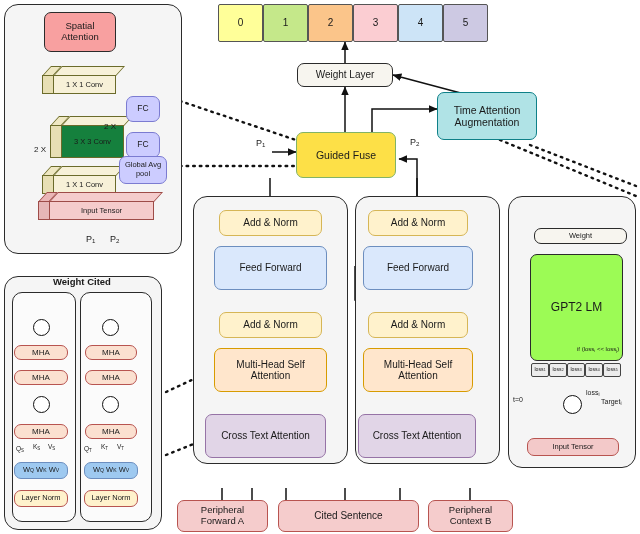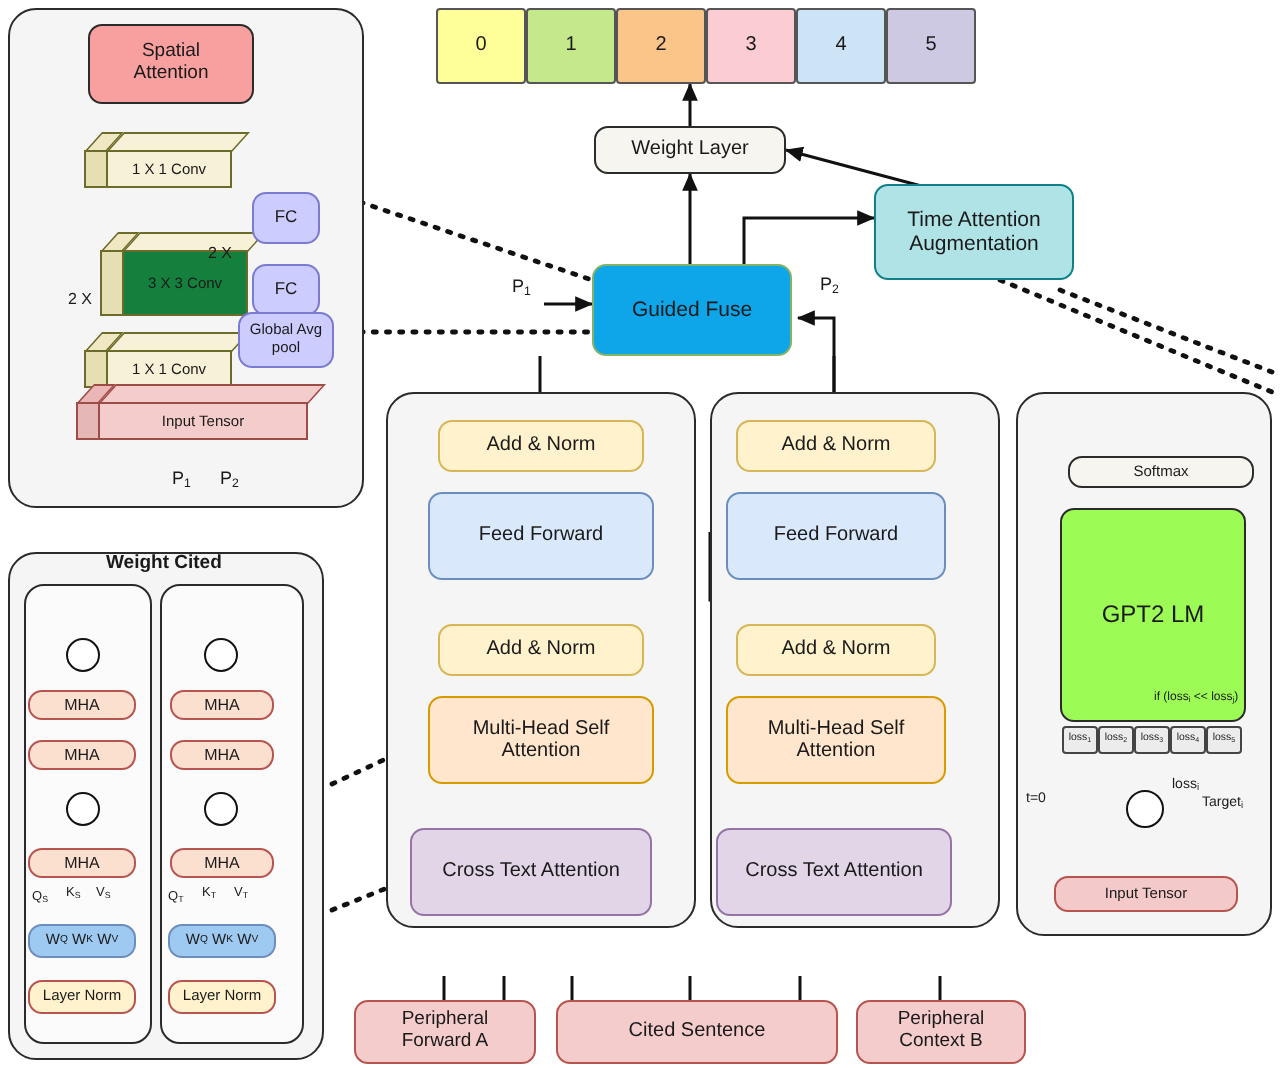--- a/index.html
+++ b/index.html
@@ -19,21 +19,21 @@
   
   .c-salmon{background:#f8a0a0;border:1.6px solid #2b2b2b;}
   .c-pink{background:#f5cccc;border:1.4px solid #b85450;}
   .c-pink2{background:#f3c9c9;border:1.3px solid #b85450;}
   .c-yellow{background:#fff2cc;border:1.4px solid #d6b656;}
   .c-orange{background:#ffe6cc;border:1.4px solid #d79b00;}
   .c-blue{background:#dae8fc;border:1.4px solid #6c8ebf;}
   .c-blue2{background:#9ec9f0;border:1.3px solid #6c8ebf;}
   .c-purple{background:#e1d5e7;border:1.4px solid #9673a6;}
   .c-lav{background:#ccccff;border:1.4px solid #7b7bd1;}
-  .c-green{background:#0ea5e9;border:1.6px solid #82b366;}
+  .c-green{background:#fde047;border:1.6px solid #82b366;}
   .c-lime{background:#9cfb55;border:1.6px solid #2b2b2b;}
   .c-teal{background:#b0e3e6;border:1.6px solid #0e8088;}
   .c-white{background:#f7f5ef;border:1.6px solid #2b2b2b;}
   .c-tiny{background:#f0f0f0;border:1px solid #3a3a3a;}
   .cube{position:absolute;}
   .cube .face{position:absolute;box-sizing:border-box;}
   .circ{position:absolute;border:1.6px solid #111;border-radius:50%;background:#fff;box-sizing:border-box;}
 </style>
 </head>
 <body>
@@ -218,21 +218,21 @@
 
   <div class="lbl" style="left:256px;top:138px;">
     <span>P</span><sub>1</sub>
   </div>
   <div class="lbl" style="left:410px;top:137px;">
     <span>P</span><sub>2</sub>
   </div>
 
   <div class="panel" style="left:4px;top:4px;width:178px;height:250px;"></div>
 
-  <div class="node rr c-salmon" style="left:44px;top:12px;width:83px;height:40px;font-size:9.5px;flex-direction:column;">
+  <div class="node rr c-salmon" style="left:44px;top:12px;width:72px;height:40px;font-size:9.5px;flex-direction:column;">
     <span>Spatial</span>
     <span>Attention</span>
   </div>
 
   <div class="cube" style="left:42px;top:66px;width:74px;height:28px;">
     <div class="face" style="left:0;top:0;width:11px;height:10px;background:#efe8c3;border:1px solid #6b6b2a;transform:skewX(-42deg);transform-origin:bottom left;"></div>
     <div class="face" style="left:11px;top:0;width:63px;height:10px;background:#f7f1d8;border:1px solid #6b6b2a;transform:skewX(-42deg);transform-origin:bottom left;"></div>
     <div class="face" style="left:0;top:9px;width:12px;height:19px;background:#e7dfb4;border:1px solid #6b6b2a;"></div>
     <div class="face" style="left:11px;top:9px;width:63px;height:19px;background:#f7f1d8;border:1px solid #6b6b2a;display:flex;align-items:center;justify-content:center;font-size:7.5px;">1 X 1 Conv</div>
   </div>
@@ -331,21 +331,21 @@
   <div class="node rr c-yellow" style="left:368px;top:210px;width:100px;height:26px;font-size:10px;">Add &amp; Norm</div>
   <div class="node rr c-blue" style="left:363px;top:246px;width:110px;height:44px;font-size:10px;">Feed Forward</div>
   <div class="node rr c-yellow" style="left:368px;top:312px;width:100px;height:26px;font-size:10px;">Add &amp; Norm</div>
   <div class="node rr c-orange" style="left:363px;top:348px;width:110px;height:44px;font-size:10px;flex-direction:column;">
     <span>Multi-Head Self</span>
     <span>Attention</span>
   </div>
   <div class="node rr c-purple" style="left:358px;top:414px;width:118px;height:44px;font-size:10px;">Cross Text Attention</div>
 
   <div class="panel" style="left:508px;top:196px;width:128px;height:272px;"></div>
-  <div class="node rr c-white" style="left:534px;top:228px;width:93px;height:16px;font-size:7.5px;">Softmax</div>
+  <div class="node rr c-white" style="left:534px;top:228px;width:93px;height:16px;font-size:7.5px;">Weight</div>
   <div class="node rr c-lime" style="left:530px;top:254px;width:93px;height:107px;font-size:12px;">GPT2 LM</div>
 
   <div class="lbl" style="left:577px;top:346px;font-size:6px;">
     <span>if (loss</span><sub>i</sub><span> &lt;&lt; loss</span><sub>j</sub><span>)</span>
   </div>
 
   <div id="lossrow" style="position:absolute;left:531px;top:363px;display:flex;">
       <div class="node sq c-tiny" style="position: relative; width: 18px; height: 14px; font-size: 5.2px; background: rgb(236, 236, 236); border: 0.9px solid rgb(68, 68, 68);">
         <span>loss</span>
         <sub>1</sub>

